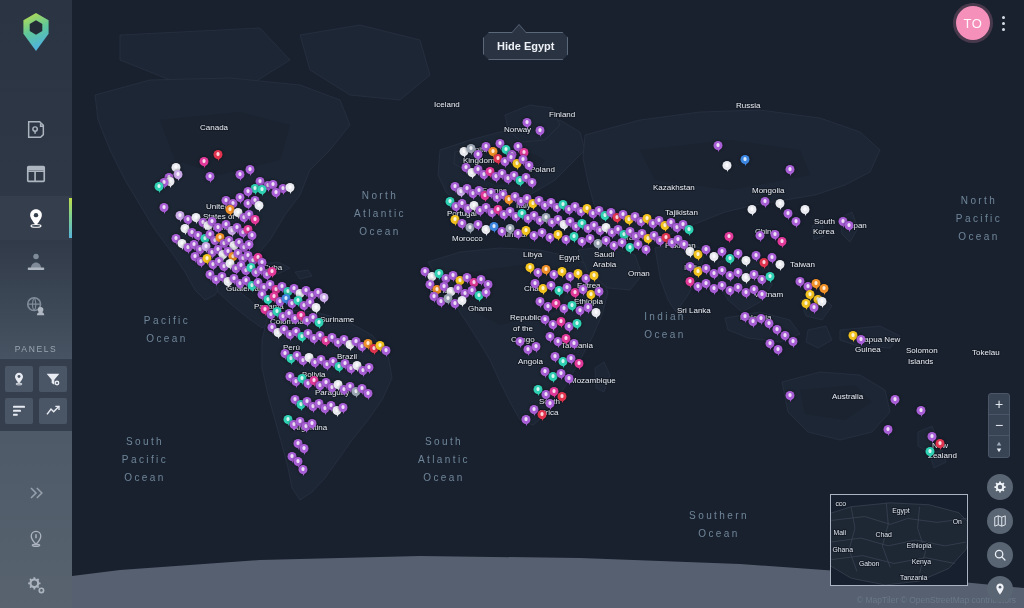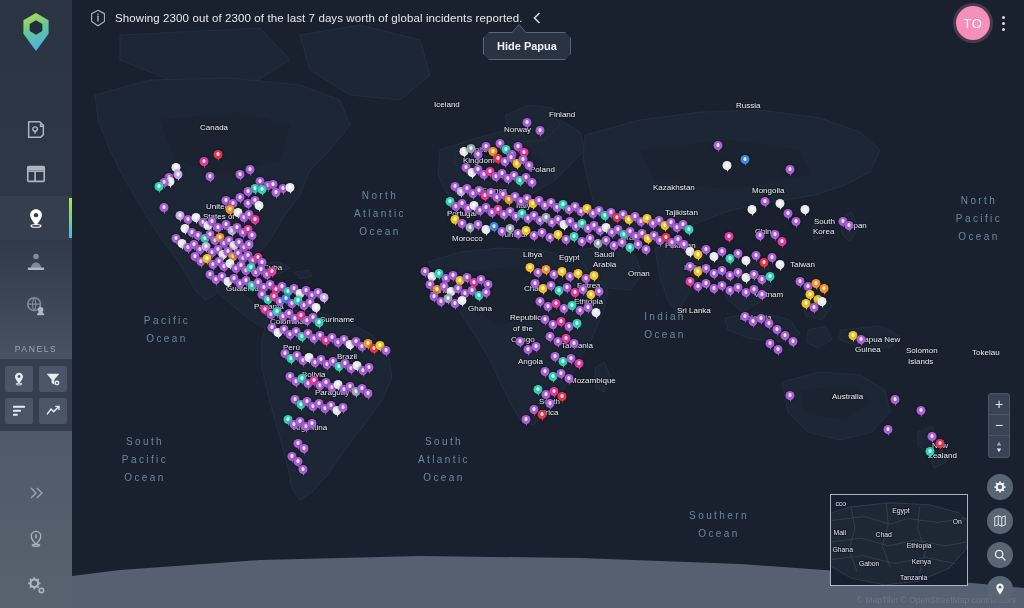--- a/index.html
+++ b/index.html
@@ -1918,36 +1918,23 @@
           <g stroke="#c3cbd6" stroke-width="2.2">
             <path d="M10 2.6v2.2M10 15.2v2.2M2.6 10h2.2M15.2 10h2.2"></path>
             <path d="M4.8 4.8l1.5 1.5M13.7 13.7l1.5 1.5M15.2 4.8l-1.5 1.5M6.3 13.7l-1.5 1.5"></path>
           </g>
           <circle cx="18.5" cy="18.5" r="2.6" fill="none" stroke="#c3cbd6" stroke-width="2"></circle>
         </svg>
       </div>
     </div>
   </div>
 
-  <div class="topbar">
-    <svg class="info-ico" viewBox="0 0 20 22" fill="none" stroke="#aebbc9" stroke-width="1.3">
-      <path d="M10 1.3 L18 5.6 V15.4 L10 20.7 L2 15.4 V5.6 Z"></path>
-      <path d="M10 8.8v6" stroke-width="1.6" stroke-linecap="round"></path>
-      <circle cx="10" cy="6.2" r="0.95" fill="#aebbc9" stroke="none"></circle>
-    </svg>
-    <span class="topbar-text">Showing 2300 out of 2300 of the last 7 days worth of global incidents reported.</span>
-    <div class="collapse-btn">
-      <svg viewBox="0 0 14 16" fill="none" stroke="#cfd8e2" stroke-width="1.6">
-        <path d="M9.5 3 L4.5 8 L9.5 13"></path>
-      </svg>
-    </div>
-  </div>
 
   <div class="tooltip-arrow"></div>
-  <div class="tooltip">Hide Papua</div>
+  <div class="tooltip">Hide Egypt</div>
 
   <div class="avatar-wrap">
     <div class="avatar">TO</div>
     <div class="kebab">
       <b></b>
         <b></b>
         <b></b>
     </div>
   </div>
 

